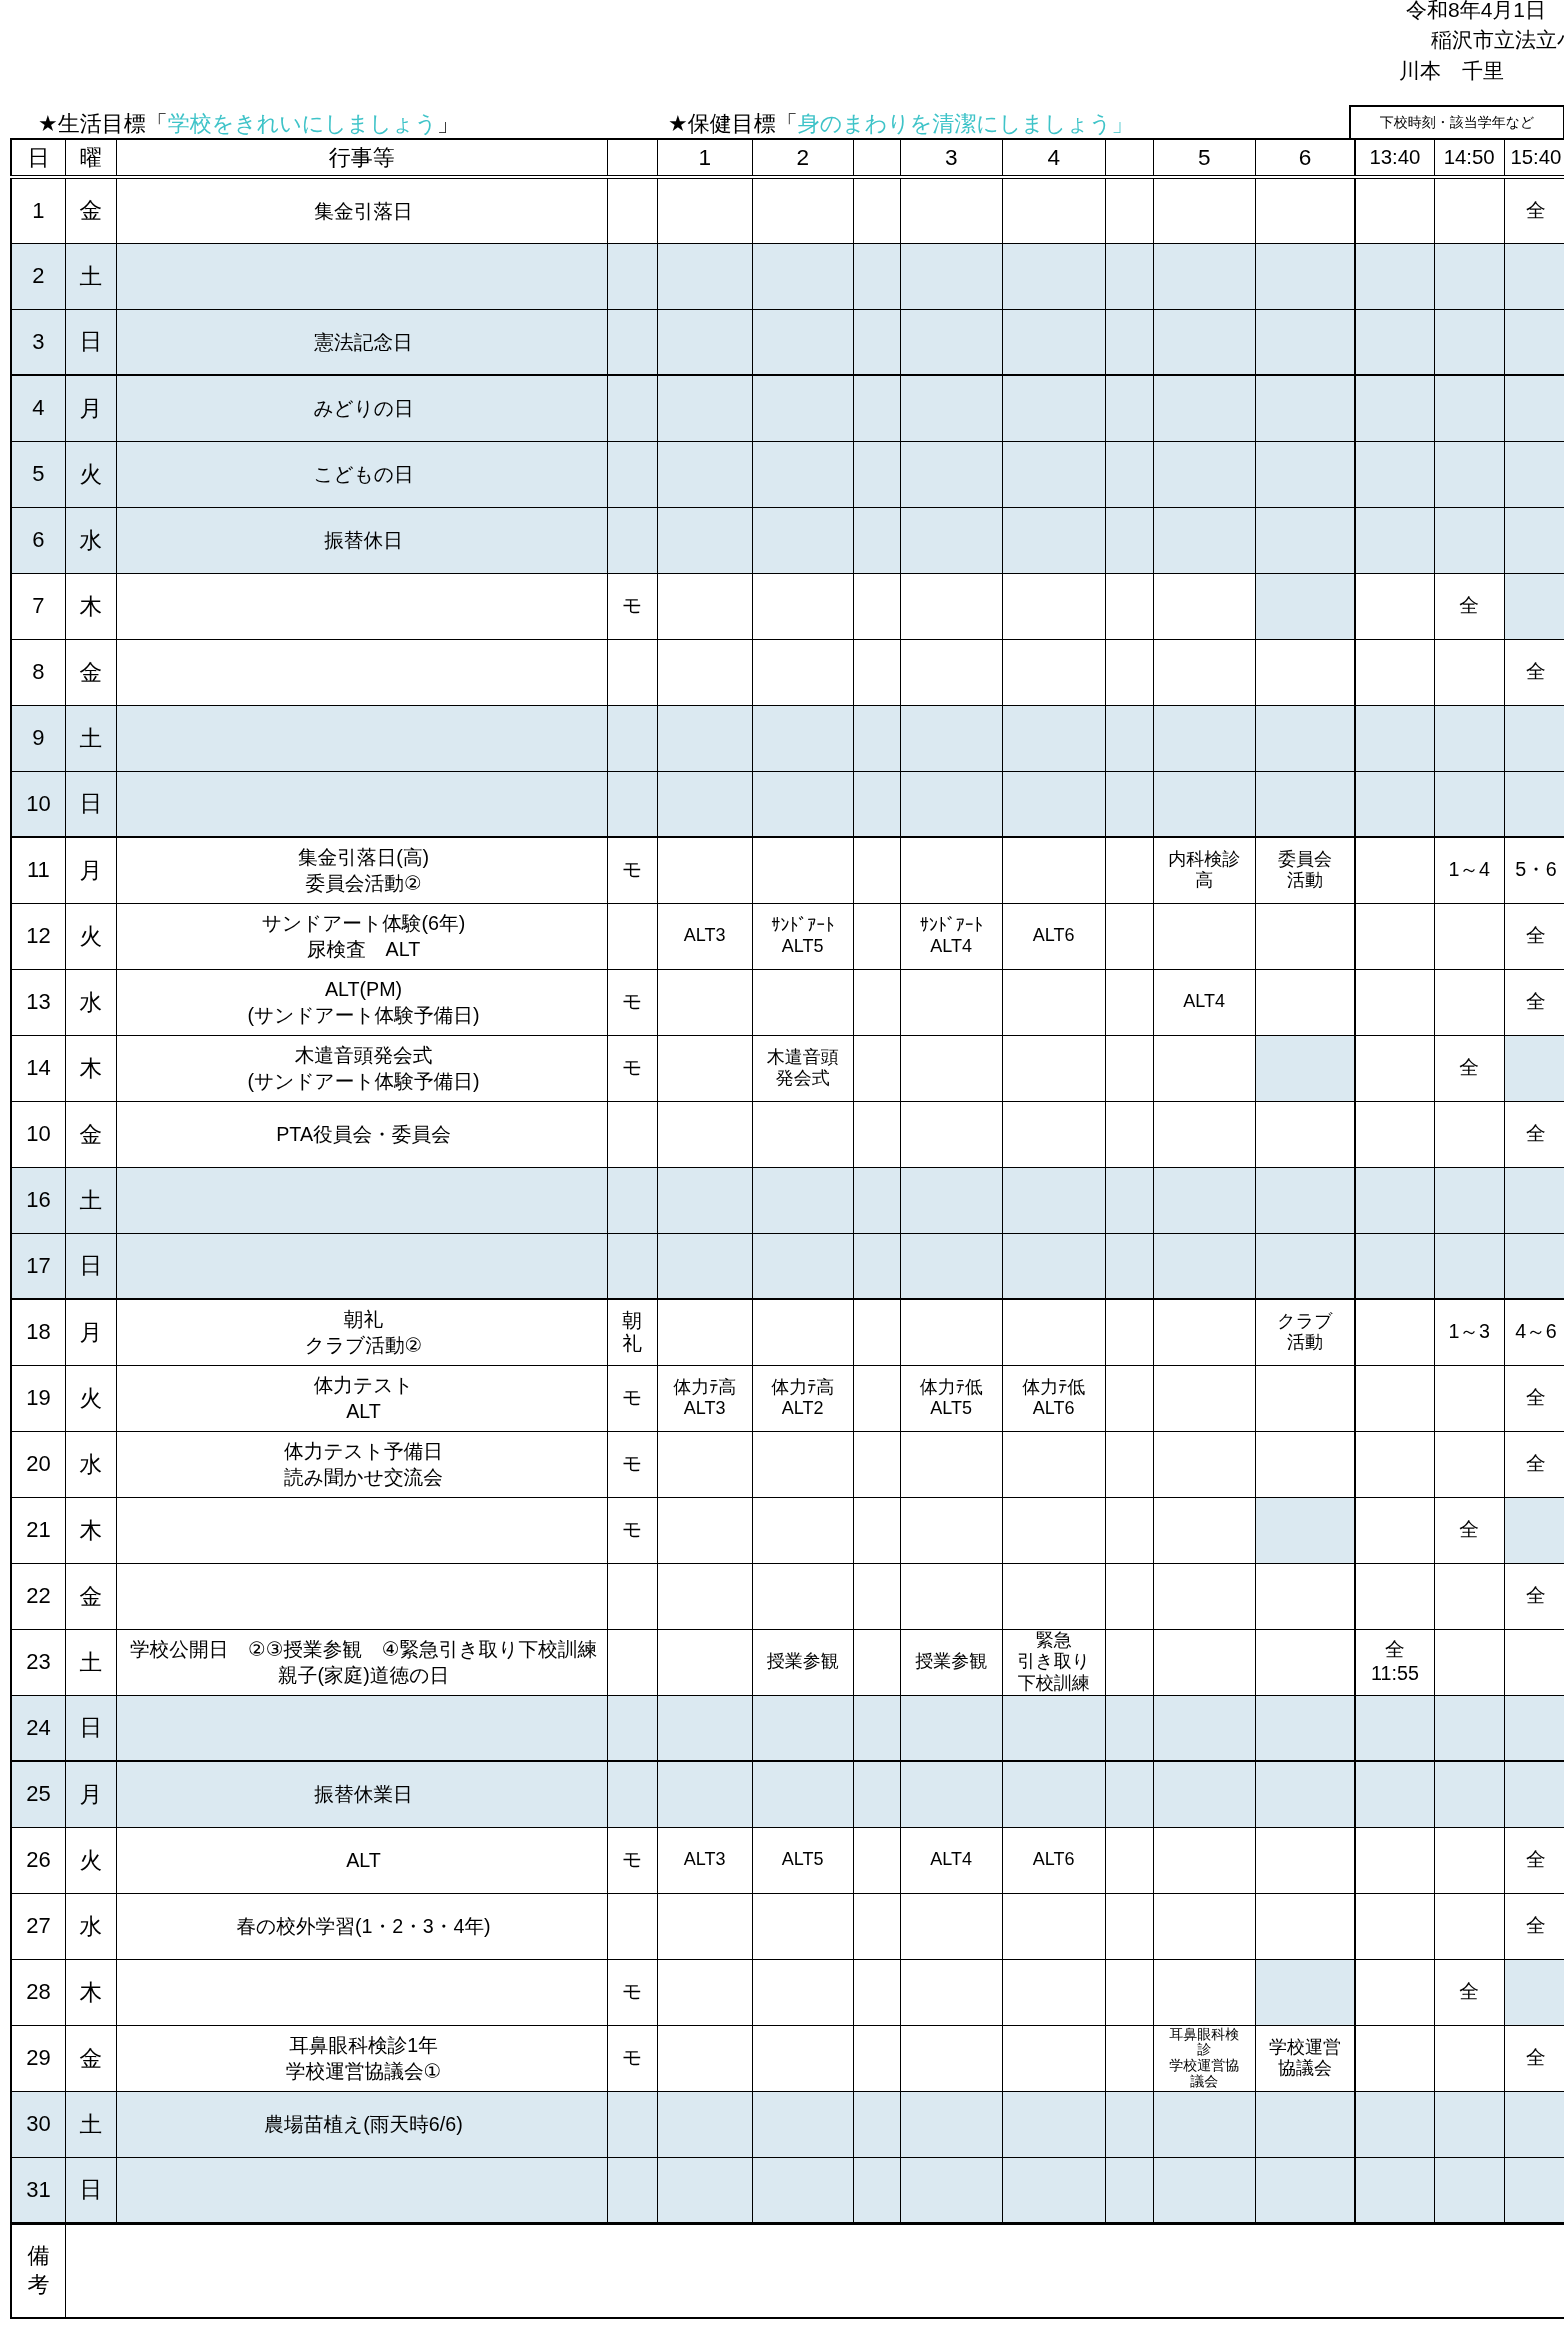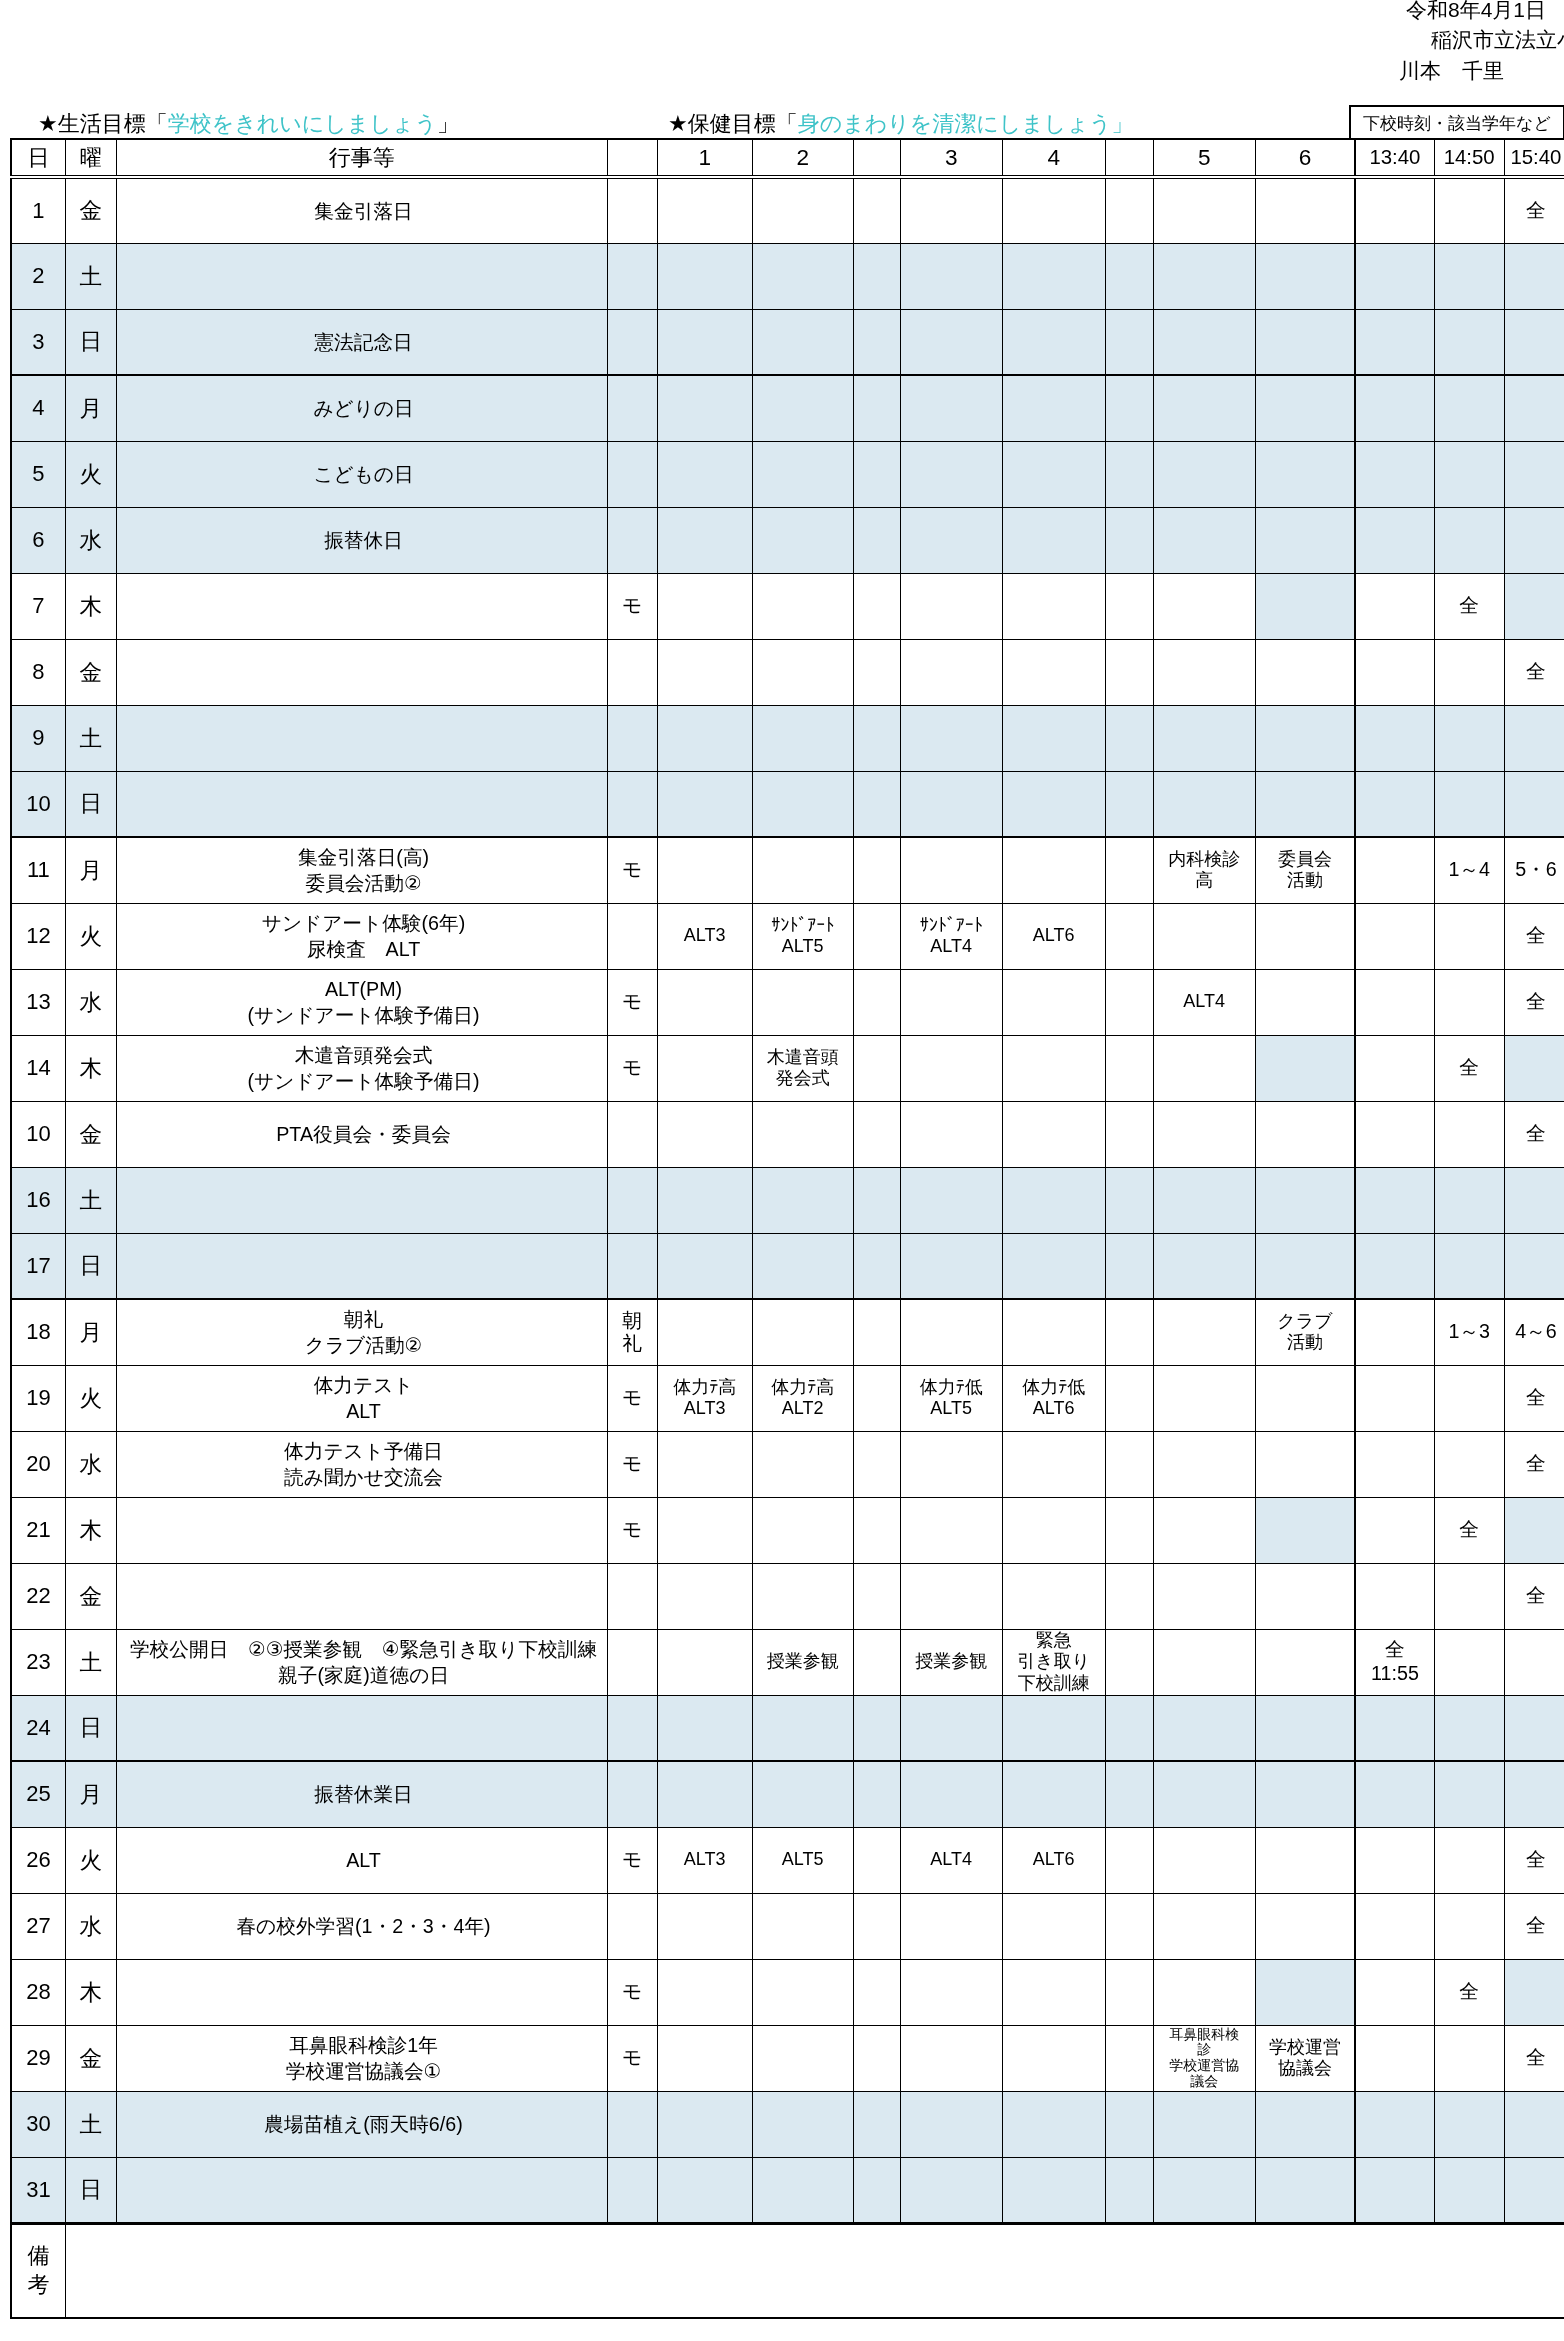--- a/index.html
+++ b/index.html
@@ -16,21 +16,21 @@
   .info-3 { top: 57px;  right: 61px; }
 
   .goal { position: absolute; top: 109px; font-size: 22px; white-space: nowrap; }
   .goal-life   { left: 38px; }
   .goal-health { left: 668px; }
   .teal { color: #3EC3C8; }
 
   .dismissal-box { position: absolute; left: 1349px; top: 105px; width: 216px; height: 34px;
                    border: 2.9px solid #000; border-bottom: none;
                    display: flex; align-items: center; justify-content: center;
-                   font-size: 17px; white-space: nowrap; }
+                   font-size: 14px; white-space: nowrap; }
 
   
   table.schedule { position: absolute; left: 10.2px; top: 138px; width: 1555px;
                    border-collapse: collapse; table-layout: fixed;
                    border: 2.9px solid #000; }
   th, td { border: 1.1px solid #000; overflow: hidden; vertical-align: middle;
            text-align: center; font-weight: normal; padding: 0; }
   thead th { height: 38px; border-bottom: 4.4px double #000; font-size: 22px; }
   thead th.h-period { font-size: 22.6px; }
   thead th.h-time { font-size: 20.4px; }

